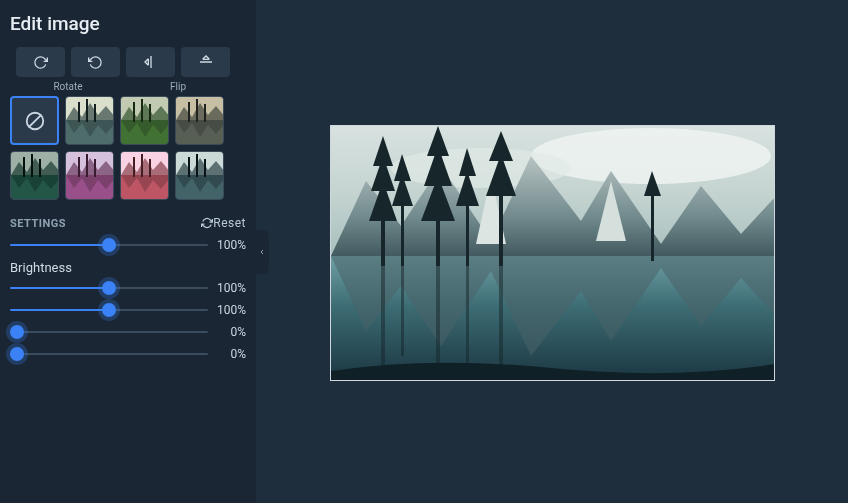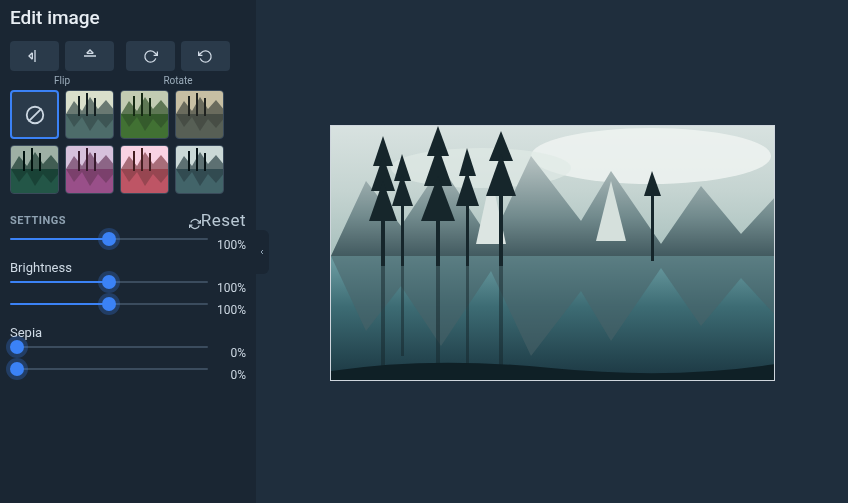--- a/index.html
+++ b/index.html
@@ -1,90 +1,90 @@
 <!DOCTYPE html>
 <html><head>
 <meta charset="utf-8">
 <style>
 *{box-sizing:border-box;margin:0;padding:0;font-family:-apple-system,BlinkMacSystemFont,"Segoe UI",Roboto,sans-serif}
 body{background:#1d2b3a;color:#cdd5df;overflow:hidden;width:848px;height:503px}
 .app{display:flex;height:503px}
-.sidebar{width:256px;background:#1a2633;padding:4px 10px 10px 10px;overflow-y:auto;position:relative}
+.sidebar{width:256px;background:#1a2633;padding:10px 10px 10px 10px;overflow-y:auto;position:relative}
 .sidebar::-webkit-scrollbar{width:0}
 .title{color:#e8eef4;font-size:19px;font-weight:500;margin:2px 0 12px 0}
 .btn-row{display:flex;gap:6px;margin-bottom:4px}
 .btn-group{display:flex;gap:6px}
 .iconbtn{background:#2a3a4a;border:none;width:49px;height:30px;border-radius:4px;display:flex;align-items:center;justify-content:center;cursor:pointer;color:#d0dae5}
 .group-label{font-size:10px;color:#9aabb9;text-align:center;margin-top:4px}
 .section-h{font-size:11px;letter-spacing:.5px;color:#8fa2b2;font-weight:700;margin:16px 0 8px 0;display:flex;justify-content:space-between;align-items:center;text-transform:uppercase}
-.reset{display:flex;align-items:flex-end;gap:0;color:#b9c8d4;font-size:17px;cursor:pointer;font-weight:400;text-transform:none}
+.reset{display:flex;align-items:center;gap:0;color:#b9c8d4;font-size:12px;cursor:pointer;font-weight:400;text-transform:none}
 .presets{display:flex;flex-wrap:wrap;gap:6px}
 .preset{width:49px;height:49px;border-radius:4px;border:1px solid #3a4a5a;cursor:pointer;position:relative;overflow:hidden;background:#2a3a4a}
 .preset.selected{border:2px solid #3b82f6}
 .preset-none{display:flex;align-items:center;justify-content:center}
 .slider-row{margin:8px 0 2px 0}
 .slider-label{font-size:13px;color:#cfdae5;margin-bottom:6px}
-.slider-wrap{display:flex;align-items:flex-start;gap:0}
+.slider-wrap{display:flex;align-items:center;gap:0}
 .slider{-webkit-appearance:none;appearance:none;flex:1;height:2px;background:#3b4c5e;border-radius:2px;outline:none}
 .slider::-webkit-slider-thumb{-webkit-appearance:none;width:14px;height:14px;border-radius:50%;background:#3b82f6;cursor:pointer;box-shadow:0 0 0 4px rgba(59,130,246,.25)}
 .slider::-moz-range-thumb{width:14px;height:14px;border-radius:50%;background:#3b82f6;border:none;cursor:pointer}
 .slval{width:38px;text-align:right;font-size:12px;color:#cbd6e1}
 .canvas{flex:1;background:#1f2e3d;display:flex;align-items:flex-start;justify-content:center;padding:40px 20px;position:relative}
 .collapse{position:absolute;left:-1px;top:50%;transform:translateY(-50%);width:14px;height:44px;background:#1a2633;border-radius:0 6px 6px 0;display:flex;align-items:center;justify-content:center;cursor:pointer;color:#8fa2b2}
 .image{width:445px;height:256px;border:1px solid #cfd6dd;background:#0a1520;margin-top:85px;position:relative;overflow:hidden}
 .thumb{position:absolute;inset:0}
 svg{display:block}
 </style>
 </head>
 <body>
 
 <div class="app">
   <div class="sidebar">
     <div class="title">Edit image</div>
 
     <div class="btn-row">
+      <div style="display:flex;flex-direction:column;align-items:center;margin-left:6px">
+        <div class="btn-group">
+          <button class="iconbtn">
+            <span>
+              <svg width="15" height="15" viewBox="0 0 24 24" fill="none" stroke="currentColor" stroke-width="2">
+                  <path d="M23 4v6h-6M20.49 15a9 9 0 1 1-2.12-9.36L23 10"></path>
+                </svg>
+            </span>
+          </button>
+          <button class="iconbtn">
+            <span>
+              <svg width="15" height="15" viewBox="0 0 24 24" fill="none" stroke="currentColor" stroke-width="2">
+                  <path d="M1 4v6h6M3.51 15a9 9 0 1 0 2.13-9.36L1 10"></path>
+                </svg>
+            </span>
+          </button>
+        </div>
+        <div class="group-label">Rotate</div>
+      </div>
+
       <div style="display:flex;flex-direction:column;align-items:center">
         <div class="btn-group">
           <button class="iconbtn">
             <span>
               <svg width="16" height="16" viewBox="0 0 24 24" fill="none" stroke="currentColor" stroke-width="2">
                   <path d="M12 3v18M8 7l-5 5 5 5M8 7v10"></path>
                 </svg>
             </span>
           </button>
           <button class="iconbtn">
             <span>
               <svg width="16" height="16" viewBox="0 0 24 24" fill="none" stroke="currentColor" stroke-width="2">
                   <path d="M3 12h18M7 8l5-5 5 5M7 8h10"></path>
                 </svg>
             </span>
           </button>
         </div>
         <div class="group-label">Flip</div>
       </div>
-
-      <div style="display:flex;flex-direction:column;align-items:center;margin-left:6px">
-        <div class="btn-group">
-          <button class="iconbtn">
-            <span>
-              <svg width="15" height="15" viewBox="0 0 24 24" fill="none" stroke="currentColor" stroke-width="2">
-                  <path d="M23 4v6h-6M20.49 15a9 9 0 1 1-2.12-9.36L23 10"></path>
-                </svg>
-            </span>
-          </button>
-          <button class="iconbtn">
-            <span>
-              <svg width="15" height="15" viewBox="0 0 24 24" fill="none" stroke="currentColor" stroke-width="2">
-                  <path d="M1 4v6h6M3.51 15a9 9 0 1 0 2.13-9.36L1 10"></path>
-                </svg>
-            </span>
-          </button>
-        </div>
-        <div class="group-label">Rotate</div>
-      </div>
     </div>
 
     <div class="presets" id="presets">
         <div class="preset selected preset-none">
           <span>
             <svg width="22" height="22" viewBox="0 0 24 24" fill="none" stroke="#cbd6e1" stroke-width="2">
               <circle cx="12" cy="12" r="9"></circle>
               <line x1="5" y1="19" x2="19" y2="5"></line>
             </svg>
           </span>
@@ -208,21 +208,20 @@
             <span class="slval">100%</span>
           </div>
         </div>
         <div class="slider-row">
           <div class="slider-wrap">
             <input type="range" class="slider" value="50" min="0" max="100" style="background: linear-gradient(to right, rgb(59, 130, 246) 0%, rgb(59, 130, 246) 50%, rgb(59, 76, 94) 50%);">
             <span class="slval">100%</span>
           </div>
         </div>
         <div class="slider-row">
-          <div class="slider-label">Sepia</div>
           <div class="slider-wrap">
             <input type="range" class="slider" value="0" min="0" max="100" style="background: linear-gradient(to right, rgb(59, 130, 246) 0%, rgb(59, 130, 246) 0%, rgb(59, 76, 94) 0%);">
             <span class="slval">0%</span>
           </div>
         </div>
         <div class="slider-row">
           <div class="slider-wrap">
             <input type="range" class="slider" value="0" min="0" max="100" style="background: linear-gradient(to right, rgb(59, 130, 246) 0%, rgb(59, 130, 246) 0%, rgb(59, 76, 94) 0%);">
             <span class="slval">0%</span>
           </div>

